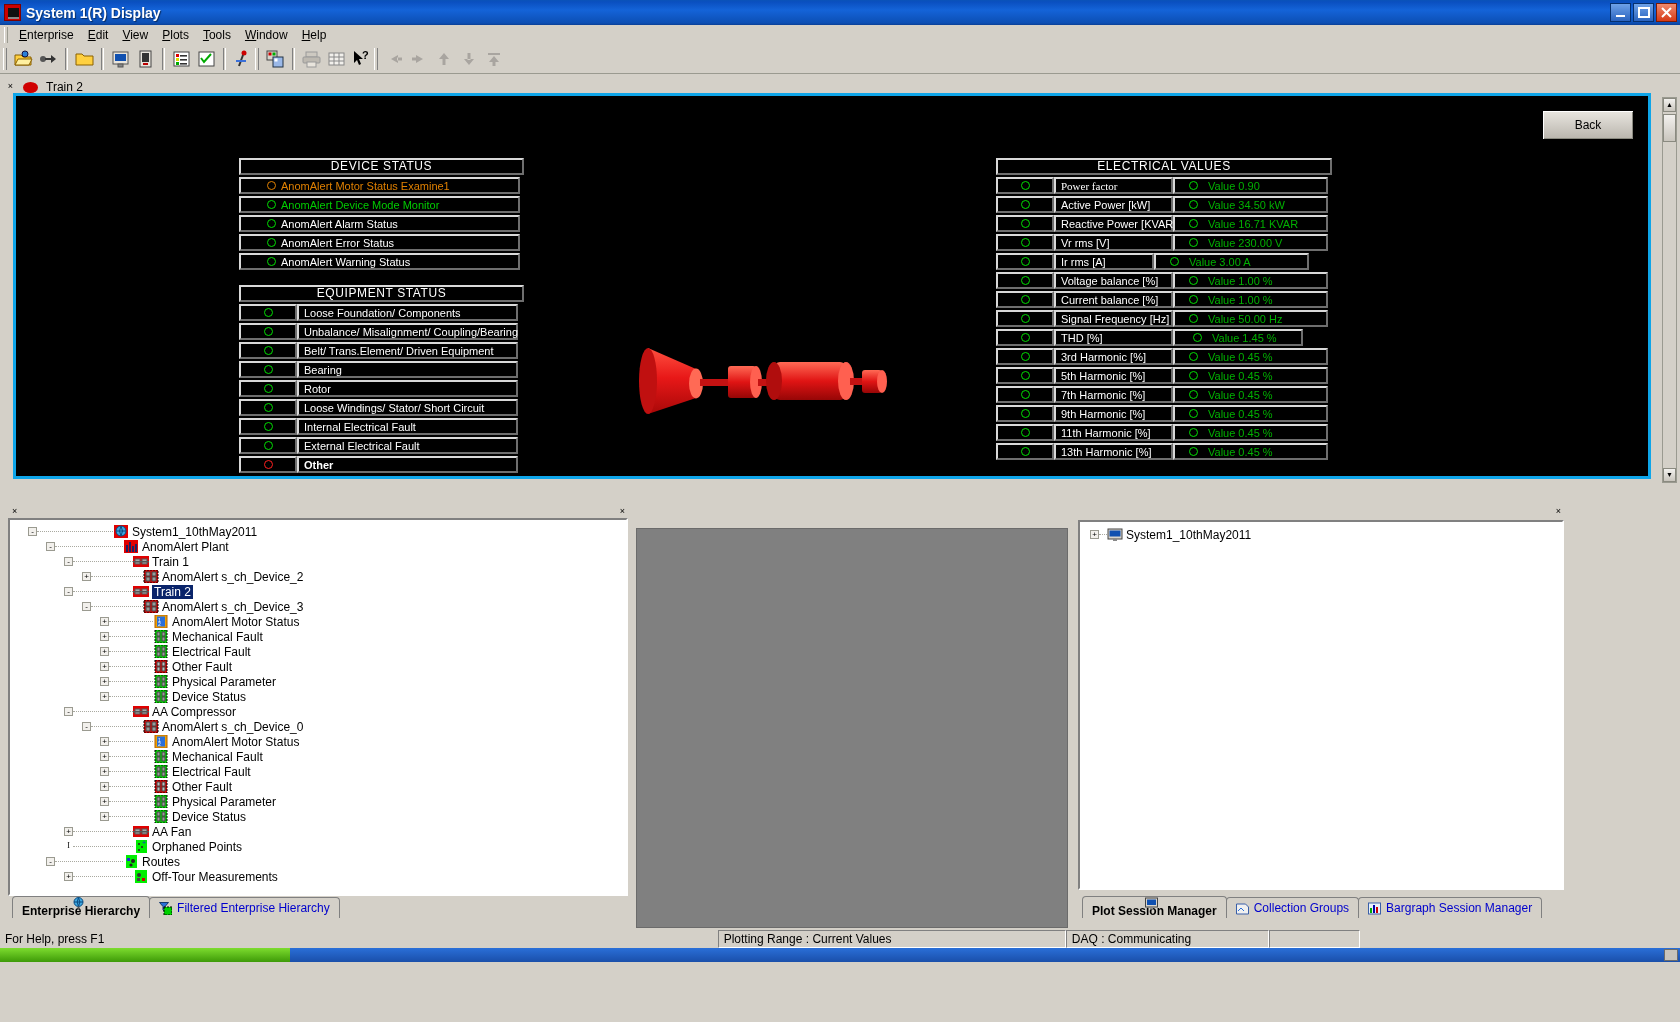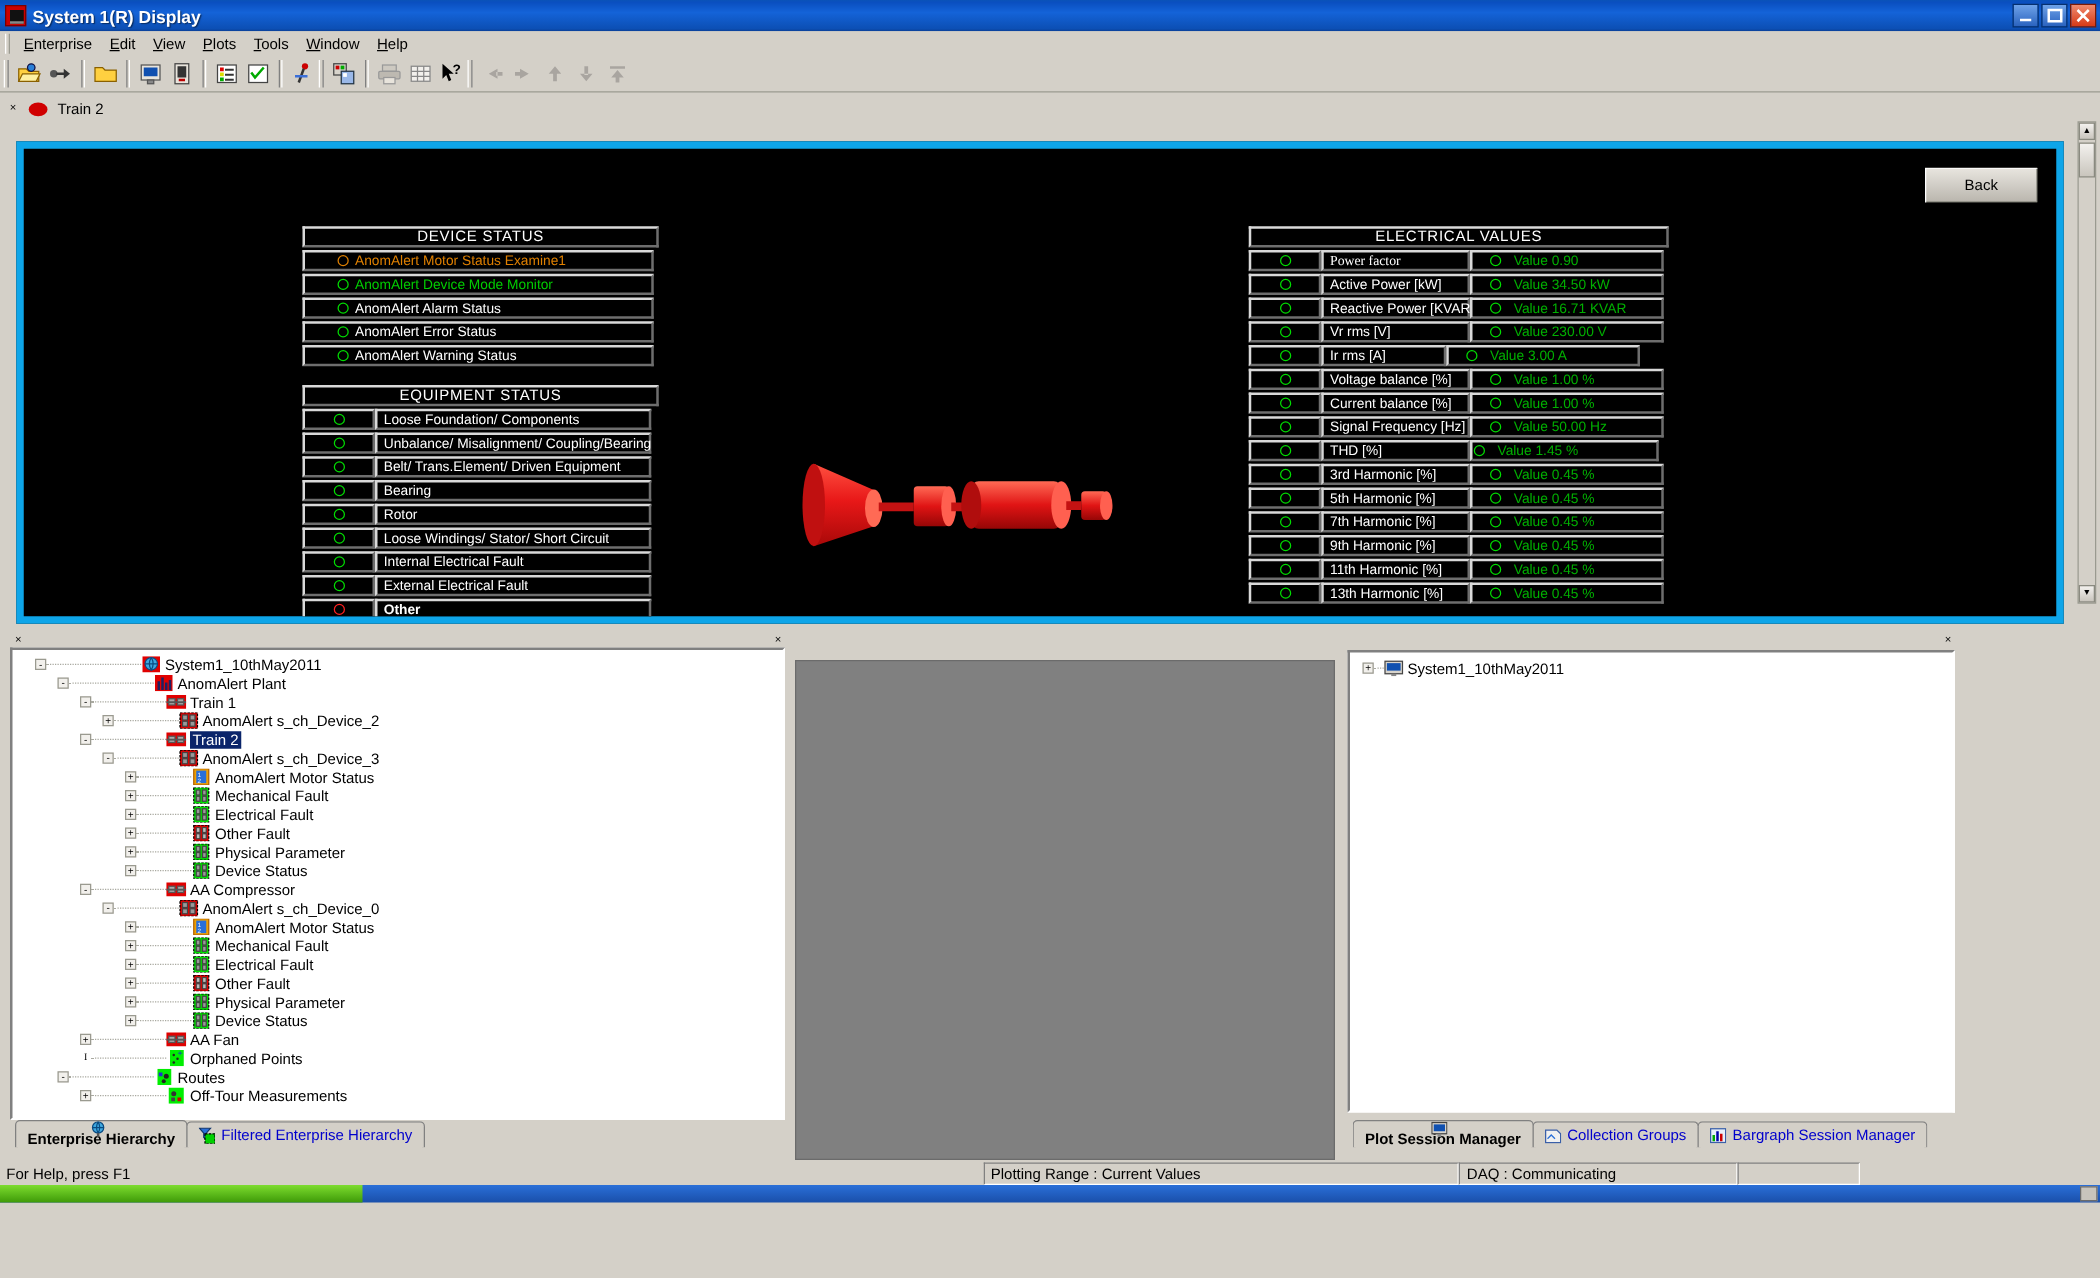--- a/index.html
+++ b/index.html
@@ -70,22 +70,22 @@
     background:#d4d0c8; display:flex; align-items:center;
   }
   #docheader .xclose {
     width:9px; height:11px; margin-left:3px; margin-right:8px;
     font-size:9px; line-height:9px; color:#000; text-align:center;
   }
   #docheader .reddot { width:15px; height:11px; border-radius:50%/50%; background:#d00000; margin-right:8px;}
   #docheader .dtitle { font-size:12px; color:#000; }
 
   #canvas {
-    position:absolute; left:10px; top:36px; width:1638px; height:386px;
-    background:#000; border:6px solid #0ea5e9;
+    position:absolute; left:10px; top:16px; width:1638px; height:386px;
+    background:#000; border:3px solid #0ea5e9;
     overflow:hidden;
   }
   #vscroll {
     position:absolute; right:0; top:20px; width:15px; height:386px;
     background:#d4d0c8; border:1px solid #9a9a90;
   }
   .sbarrow {
     width:13px; height:14px; background:linear-gradient(to bottom,#f3f1ee,#c9c5bd);
     border:1px solid #8a8a80; text-align:center; font-size:7px; line-height:12px; color:#000;
   }
@@ -170,21 +170,21 @@
   .tab.active { height:22px; font-weight:bold; background:#d4d0c8; z-index:2;flex-direction:column; }
   .tab .tico { width:13px; height:13px; margin-right:5px; position:relative; }
   .tab .blue { color:#0000cc; }
 
   #righttabs { position:absolute; left:1082px; top:396px; height:22px; display:flex; align-items:flex-end; }
 
   
   #statusbar {
     position:absolute; left:0; top:930px; width:1680px; height:92px; background:#d4d0c8;
   }
-  #sbrow { position:absolute; left:0; top:0; width:1488px; height:18px; display:flex; align-items:center;}
+  #sbrow { position:absolute; left:0; top:0; width:1360px; height:18px; display:flex; align-items:center;}
   .sbcell {
     height:18px; display:flex; align-items:center; padding:0 5px;
     font-size:12px; color:#000;
   }
   .sbsunken { border:1px solid; border-color:#808080 #ffffff #ffffff #808080; }
   #greenbar {
     position:absolute; left:0; top:18px; width:1680px; height:14px;
     background:linear-gradient(to bottom,#2a6fd8,#1a4faa);
   }
   #greenbar .gfill { width:290px; height:14px; background:linear-gradient(to bottom,#7ddc2f,#3e9a08);}
@@ -615,21 +615,21 @@
               <span class="celltext" style="color: rgb(0, 176, 0); padding-left: 10px;">Value 50.00 Hz</span>
             </div>
           </div>
           <div class="prow">
             <div class="pcell" style="width: 58px; justify-content: center;">
               <span class="led green"></span>
             </div>
             <div class="pcell" style="width: 119px;">
               <span class="celltext" style="color: rgb(255, 255, 255);">THD [%]</span>
             </div>
-            <div class="pcell" style="width: 151px; padding-left: 1px;">
+            <div class="pcell" style="width: 130px; padding-left: 18px;">
               <span class="led green"></span>
               <span class="celltext" style="color: rgb(0, 176, 0); padding-left: 10px;">Value 1.45 %</span>
             </div>
           </div>
           <div class="prow">
             <div class="pcell" style="width: 58px; justify-content: center;">
               <span class="led green"></span>
             </div>
             <div class="pcell" style="width: 119px;">
               <span class="celltext" style="color: rgb(255, 255, 255);">3rd Harmonic [%]</span>

